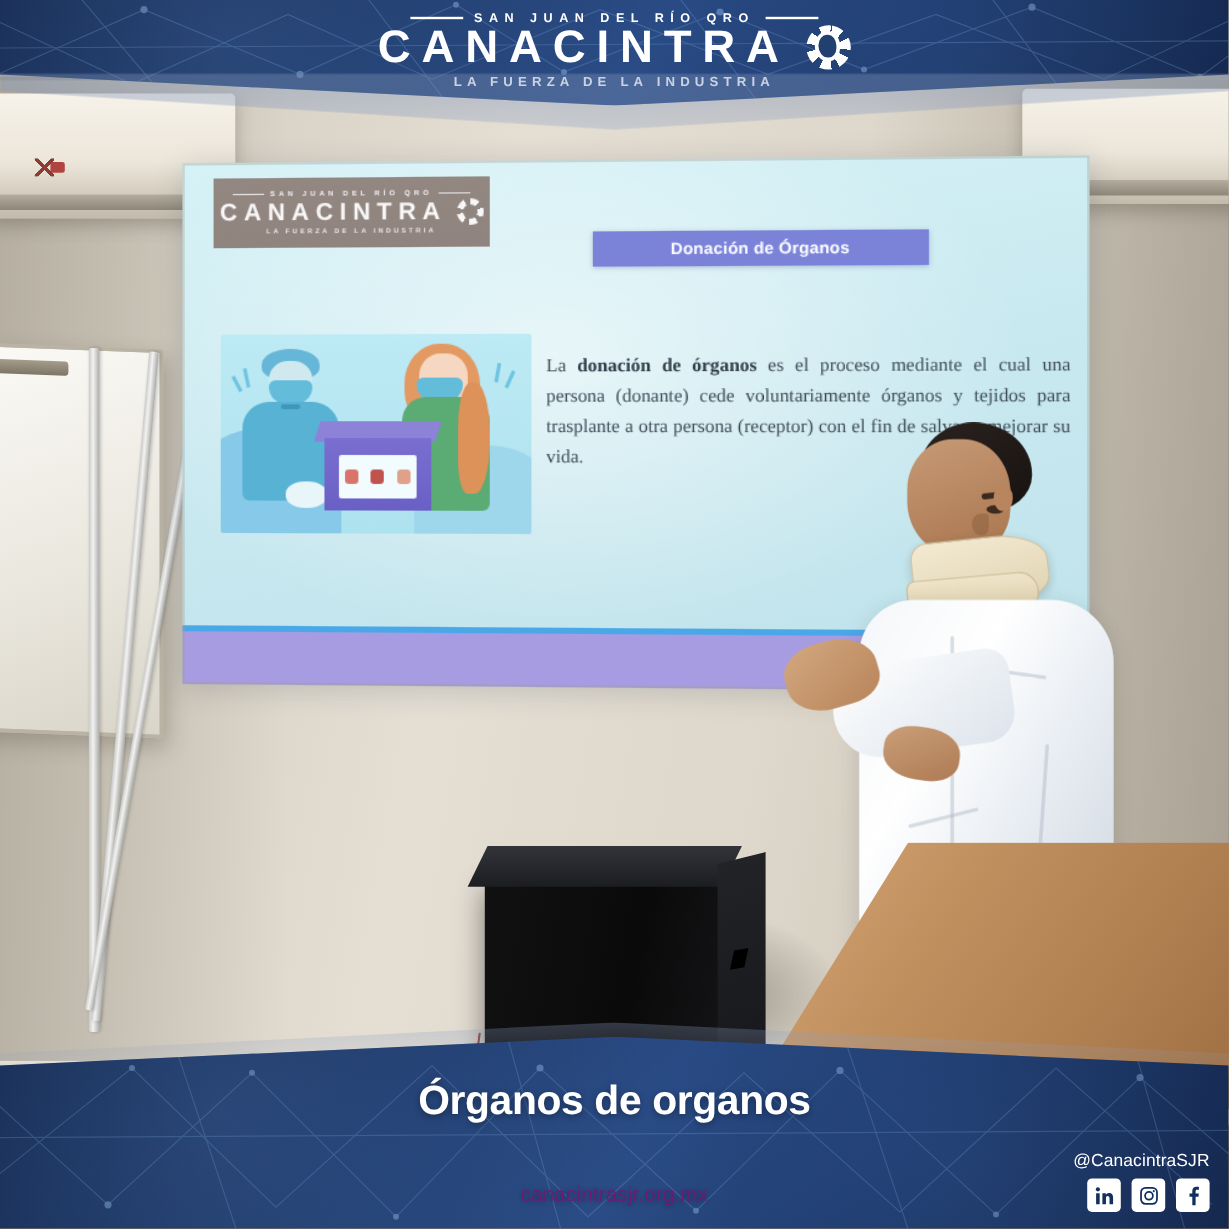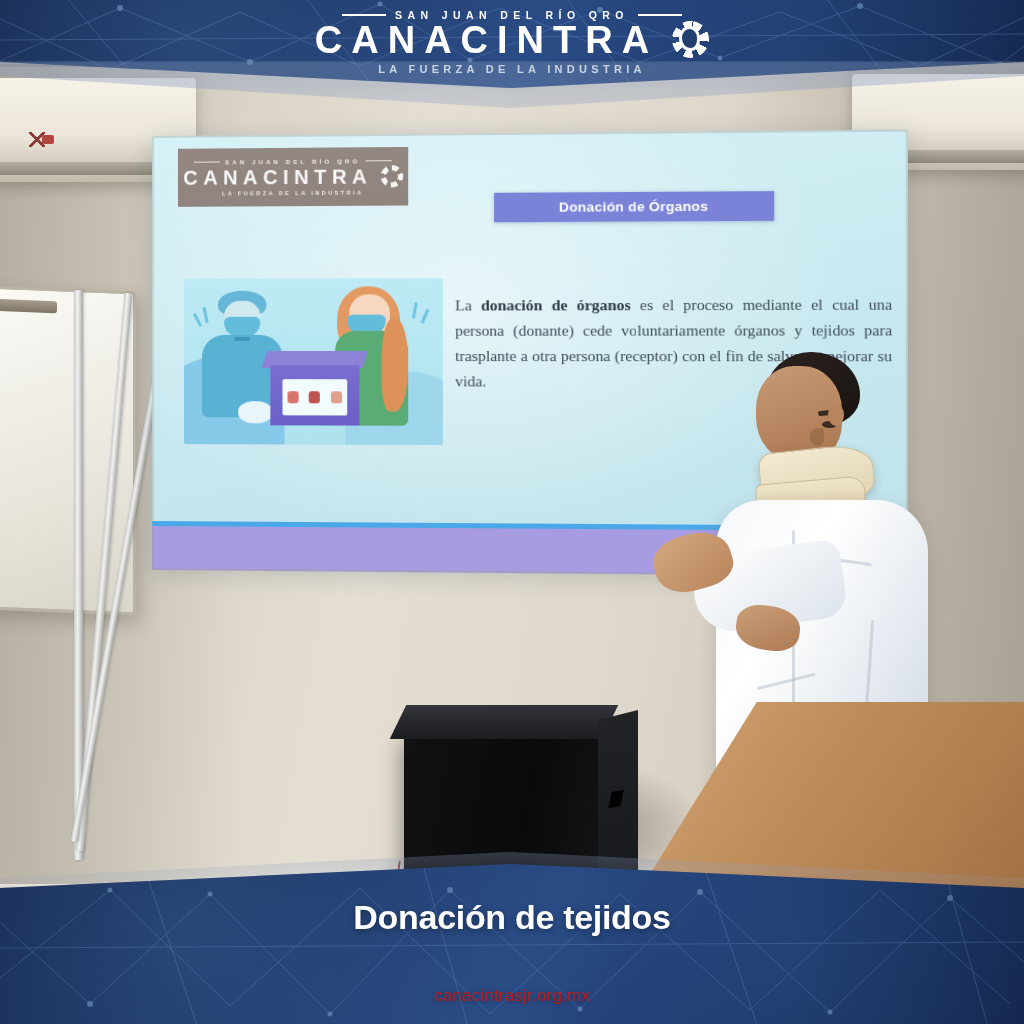--- a/index.html
+++ b/index.html
@@ -343,21 +343,21 @@
     font-size:34px;font-weight:700;color:#ffffff;letter-spacing:-.3px;
     text-shadow:0 2px 6px rgba(0,0,0,.35);
   }
   .f-sub{
     position:absolute;left:0;right:0;top:78px;text-align:center;
     font-size:20px;color:#eef2f8;font-weight:400;
     text-shadow:0 1px 4px rgba(0,0,0,.3);
   }
   .f-url{
     position:absolute;left:0;right:0;bottom:18px;text-align:center;
-    font-size:17px;color:#b91c1c;letter-spacing:.2px;
+    font-size:17px;color:#701a75;letter-spacing:.2px;
     text-shadow:0 1px 4px rgba(0,0,0,.3);
   }
   .f-social{
     position:absolute;right:16px;bottom:14px;display:flex;flex-direction:column;align-items:flex-end;gap:6px;
   }
   .f-handle{font-size:14.5px;color:#ffffff;letter-spacing:.1px;}
   .f-icons{display:flex;gap:9px;}
   .f-icon{
     width:28px;height:28px;border-radius:4px;background:#ffffff;
     display:flex;align-items:center;justify-content:center;
@@ -547,18 +547,42 @@
           <circle cx="330" cy="150" r="2.5"></circle>
         <circle cx="450" cy="26" r="3"></circle>
           <circle cx="580" cy="145" r="2.5"></circle>
           <circle cx="700" cy="28" r="3"></circle>
         <circle cx="830" cy="148" r="2.5"></circle>
           <circle cx="950" cy="34" r="3"></circle>
           <circle cx="110" cy="26" r="2.5"></circle>
       </g>
     </svg>
 
-    <div class="f-title">Donación de tejidos</div>
+    <div class="f-title">Órganos de organos</div>
     <div class="f-url">canacintrasjr.org.mx</div>
 
+    <div class="f-social">
+      <div class="f-handle">@CanacintraSJR</div>
+      <div class="f-icons">
+        <a class="f-icon">
+          <svg width="17" height="17" viewBox="0 0 24 24" fill="#12305f" aria-hidden="true">
+            <rect x="2" y="9" width="4.2" height="13" rx="0.6"></rect>
+            <circle cx="4.1" cy="4.4" r="2.4"></circle>
+            <path d="M9.4 9h4v1.9c.6-1.1 2-2.2 4-2.2 3.2 0 4.6 2 4.6 5.5V22h-4.2v-7c0-1.9-.7-2.9-2.2-2.9-1.3 0-2 .9-2 2.9v7H9.4z"></path>
+          </svg>
+        </a>
+        <a class="f-icon">
+          <svg width="17" height="17" viewBox="0 0 24 24" fill="none" stroke="#12305f" stroke-width="2.1" aria-hidden="true">
+            <rect x="2.6" y="2.6" width="18.8" height="18.8" rx="5.2"></rect>
+            <circle cx="12" cy="12" r="4.6"></circle>
+            <circle cx="17.6" cy="6.5" r="1.2" fill="#12305f" stroke="none"></circle>
+          </svg>
+        </a>
+        <a class="f-icon">
+          <svg width="17" height="17" viewBox="0 0 24 24" fill="#12305f" aria-hidden="true">
+            <path d="M14.6 23V13.2h3.3l.5-3.9h-3.8V6.9c0-1.1.3-1.9 1.9-1.9h2V1.5C18.2 1.4 17 1.3 15.6 1.3c-2.9 0-4.9 1.8-4.9 5.1v2.9H7.4v3.9h3.3V23z"></path>
+          </svg>
+        </a>
+      </div>
+    </div>
   </div>
 
 </div>
 
 </body></html>

